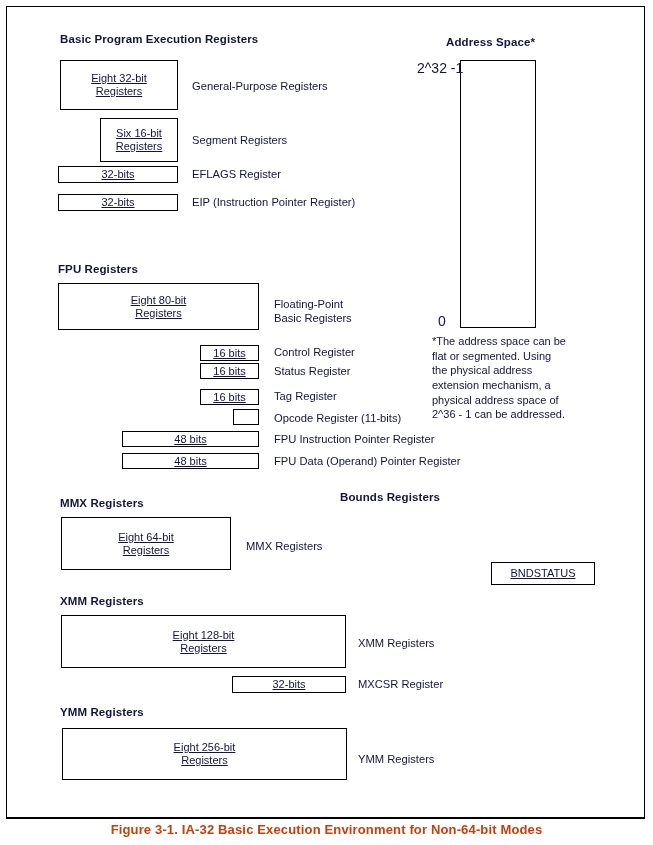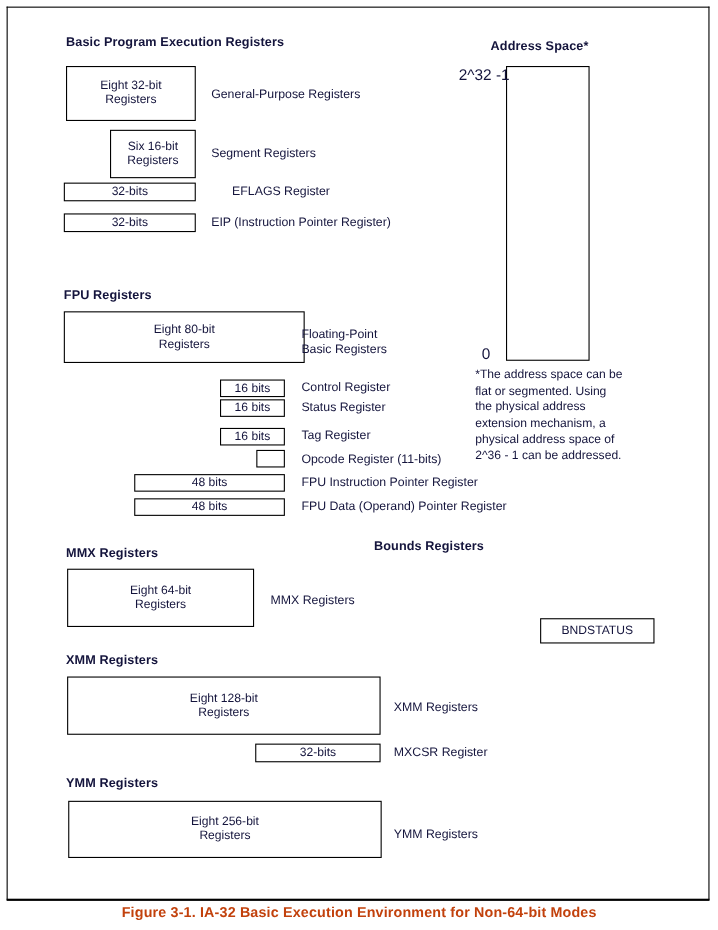--- a/index.html
+++ b/index.html
@@ -56,20 +56,21 @@
     border: 1.5px solid #000000;
     box-sizing: border-box;
     background: #ffffff;
     display: flex;
     align-items: center;
     justify-content: center;
     text-align: center;
     font-size: 11px;
     color: #14143c;
     line-height: 1.18;
+    text-decoration: underline;
   }
   .box.thin { font-size: 11px; }
   .box .lbl { display: block; white-space: pre-line; }
 
   
   .desc {
     position: absolute;
     font-size: 11.2px;
     color: #14143c;
     line-height: 1.25;
@@ -129,30 +130,30 @@
 
   <div class="box" style="left:100px; top:118px; width:78px; height:44px;">
     <span class="lbl">Six 16-bit
 Registers</span>
   </div>
   <div class="desc" style="left:192px; top:133px;">Segment Registers</div>
 
   <div class="box thin" style="left:58px; top:166px; width:120px; height:17px;">
     <span class="lbl">32-bits</span>
   </div>
-  <div class="desc" style="left:192px; top:167px;margin-left:19px;">EFLAGS Register</div>
+  <div class="desc" style="left:192px; top:167px;">EFLAGS Register</div>
 
   <div class="box thin" style="left:58px; top:194px; width:120px; height:17px;">
     <span class="lbl">32-bits</span>
   </div>
   <div class="desc" style="left:192px; top:195px;">EIP (Instruction Pointer Register)</div>
 
   <div class="sec-head" style="left:58px; top:263px;">FPU Registers</div>
 
-  <div class="box" style="left:58px; top:283px; width:219px; height:47px;">
+  <div class="box" style="left:58px; top:283px; width:201px; height:47px;">
     <span class="lbl">Eight 80-bit
 Registers</span>
   </div>
   <div class="desc" style="left:274px; top:297px;">Floating-Point
 Basic Registers</div>
 
   <div class="box thin" style="left:200px; top:345px; width:59px; height:16px;">
     <span class="lbl">16 bits</span>
   </div>
   <div class="desc" style="left:274px; top:345px;">Control Register</div>

